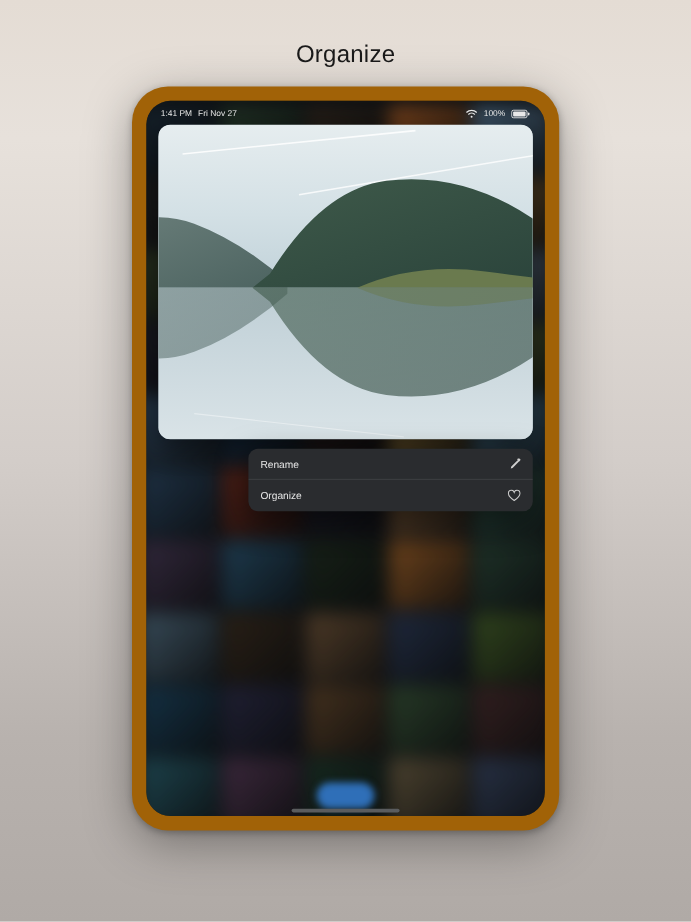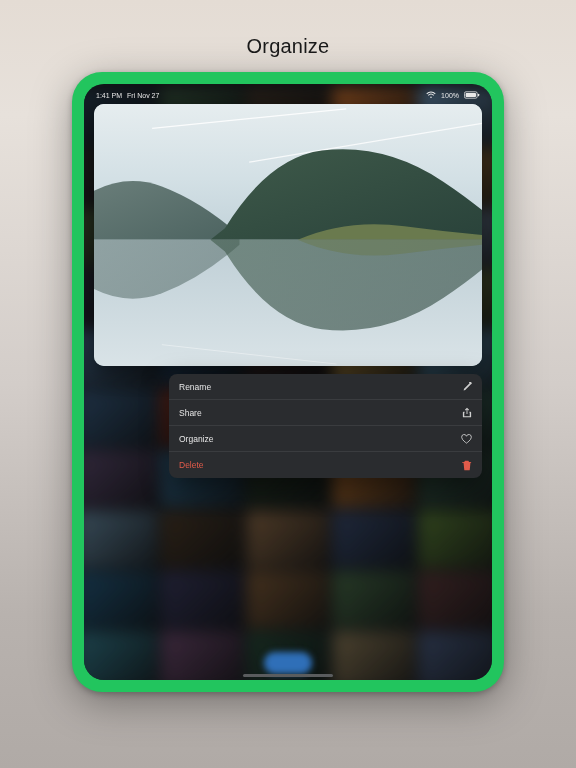--- a/index.html
+++ b/index.html
@@ -19,23 +19,23 @@
     margin-bottom: 14px;
     font-size: 20px;
     font-weight: 400;
     color: #1a1a1a;
     line-height: 1.15;
     letter-spacing: 0.2px;
   }
 
   
   .ipad {
-    width: 432px;
+    width: 356px;
     height: 620px;
-    background: #22c55e;
+    background: #a16207;
     border-radius: 30px;
     padding: 12px;
     box-shadow: 0 10px 40px rgba(0,0,0,0.35), 0 2px 6px rgba(0,0,0,0.25);
     position: relative;
     overflow: hidden;
   }
   .screen {
     width: 100%;
     height: 100%;
     background: #0f1113;
@@ -273,43 +273,27 @@
     <div class="menu">
       <div class="menu-item">
         <span>Rename</span>
         <span class="mi-icon">
           <svg width="10" height="10" viewBox="0 0 16 16">
               <path d="M12.1 2.1l1.8 1.8-8.8 8.8-2.5.7.7-2.5 8.8-8.8zM11 1l1.4-1.4a1 1 0 011.4 0l1.6 1.6a1 1 0 010 1.4L14 4 11 1z" fill="currentColor"></path>
             </svg>
         </span>
       </div>
       <div class="menu-item">
-        <span>Share</span>
-        <span class="mi-icon">
-          <svg width="10" height="11" viewBox="0 0 14 16">
-              <path d="M7 1l3 3-1 1-1.3-1.3V10h-1.4V3.7L5 5 4 4l3-3zM2 7h1.5v1.4H3v5.2h8V8.4h-.5V7H12a1 1 0 011 1v6a1 1 0 01-1 1H2a1 1 0 01-1-1V8a1 1 0 011-1z" fill="currentColor"></path>
-            </svg>
-        </span>
-      </div>
-      <div class="menu-item">
         <span>Organize</span>
         <span class="mi-icon">
           <svg width="11" height="10" viewBox="0 0 16 14">
               <path d="M8 13S1 8.4 1 4.6A3.6 3.6 0 018 3a3.6 3.6 0 017 1.6C15 8.4 8 13 8 13z" fill="none" stroke="currentColor" stroke-width="1.3"></path>
             </svg>
         </span>
       </div>
-      <div class="menu-item danger">
-        <span>Delete</span>
-        <span class="mi-icon">
-          <svg width="10" height="11" viewBox="0 0 14 16">
-              <path d="M2 4h10l-1 10a1 1 0 01-1 1H4a1 1 0 01-1-1L2 4zm3-3h4l1 2h3v1H0V3h3l1-2z" fill="currentColor"></path>
-            </svg>
-        </span>
-      </div>
     </div>
 
     <div class="bottom-btn"></div>
 
     <div class="home-indicator"></div>
 
   </div>
 </div>
 
 </body></html>

